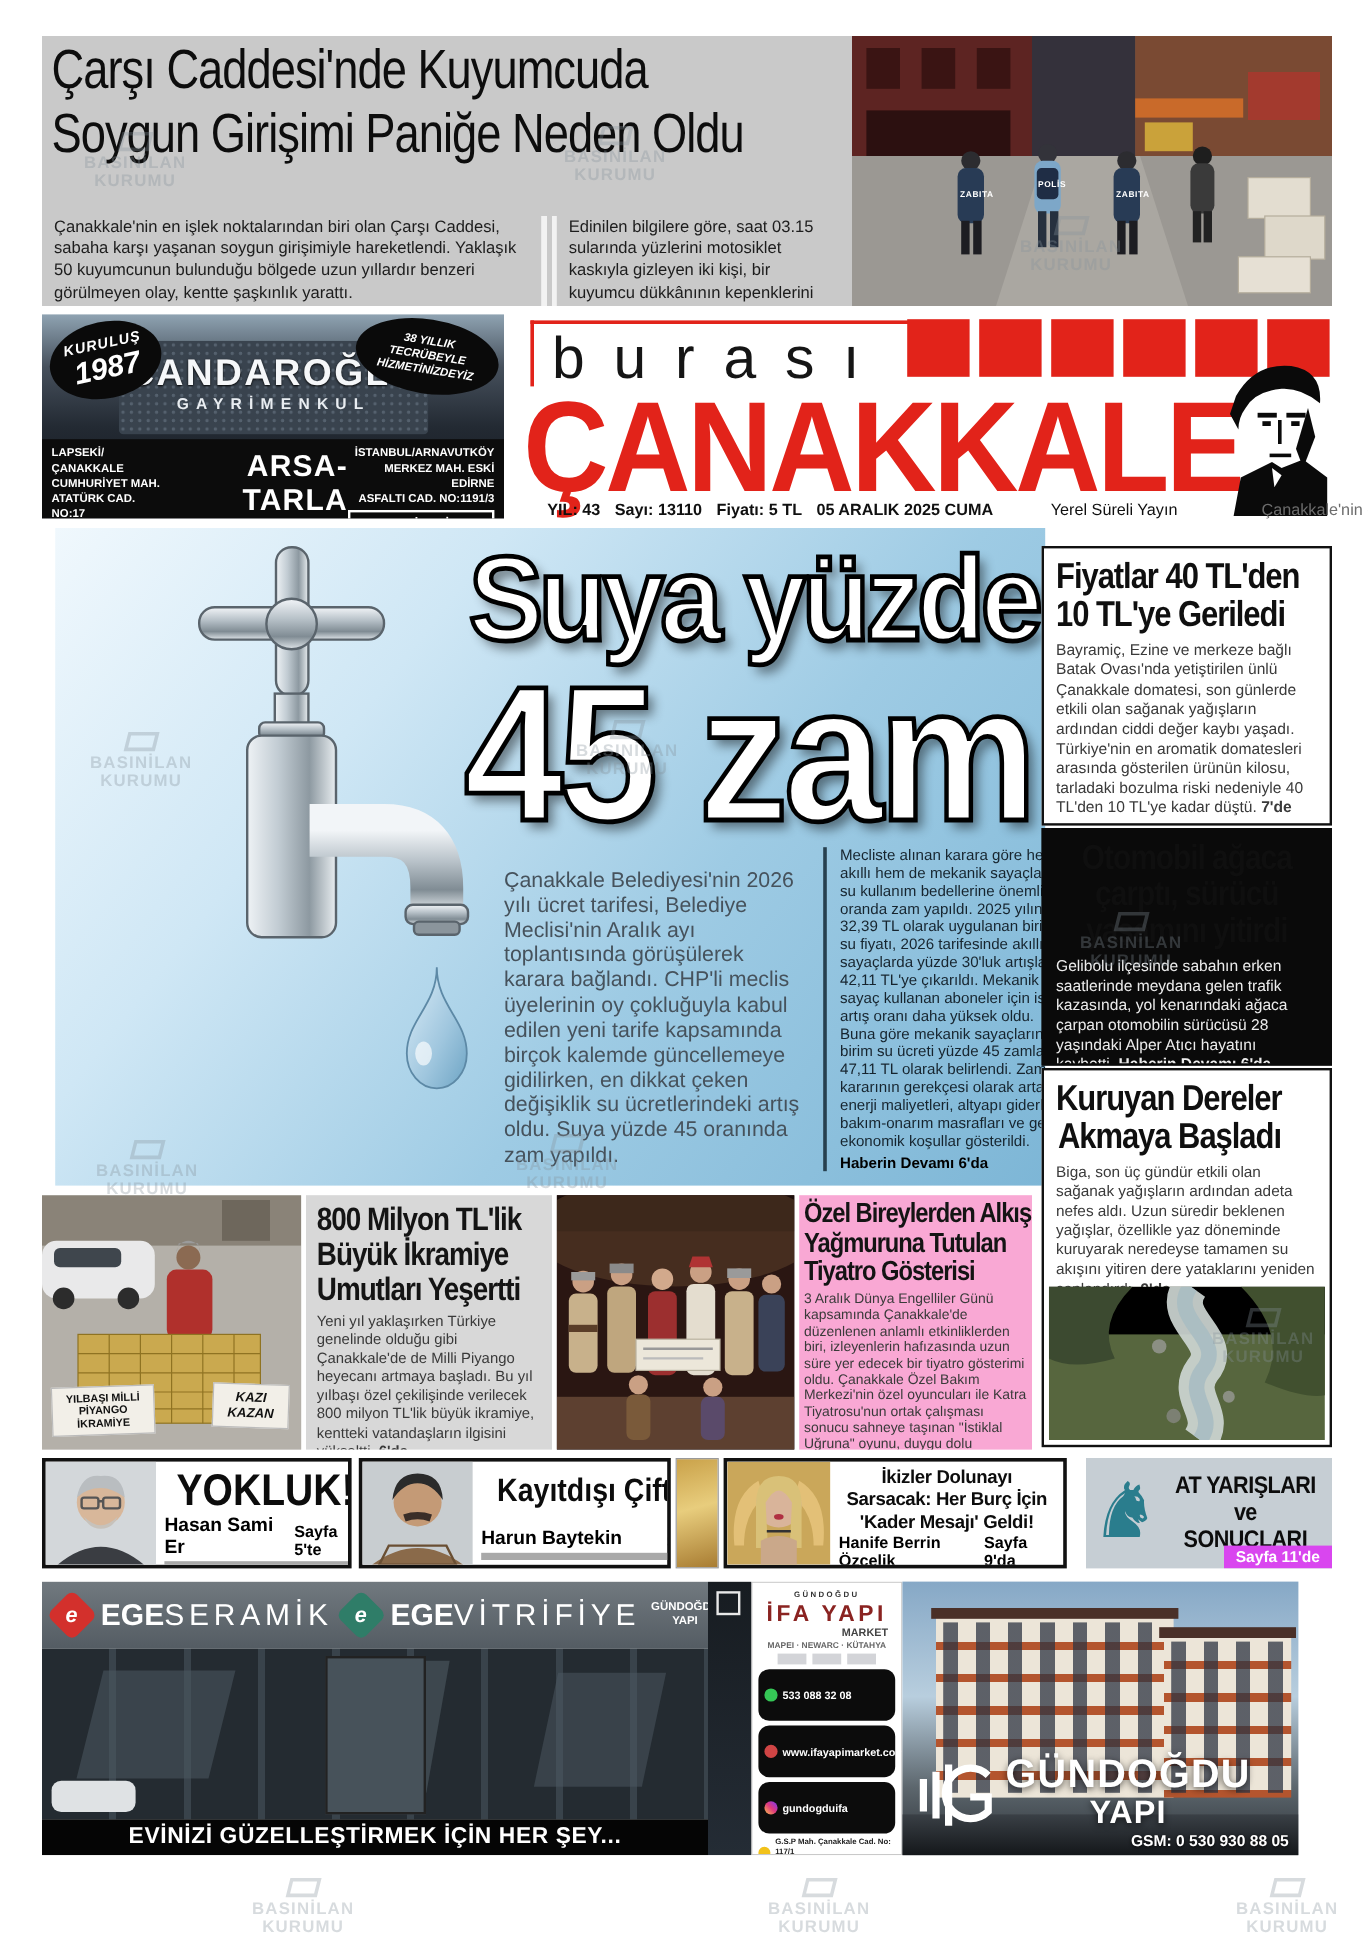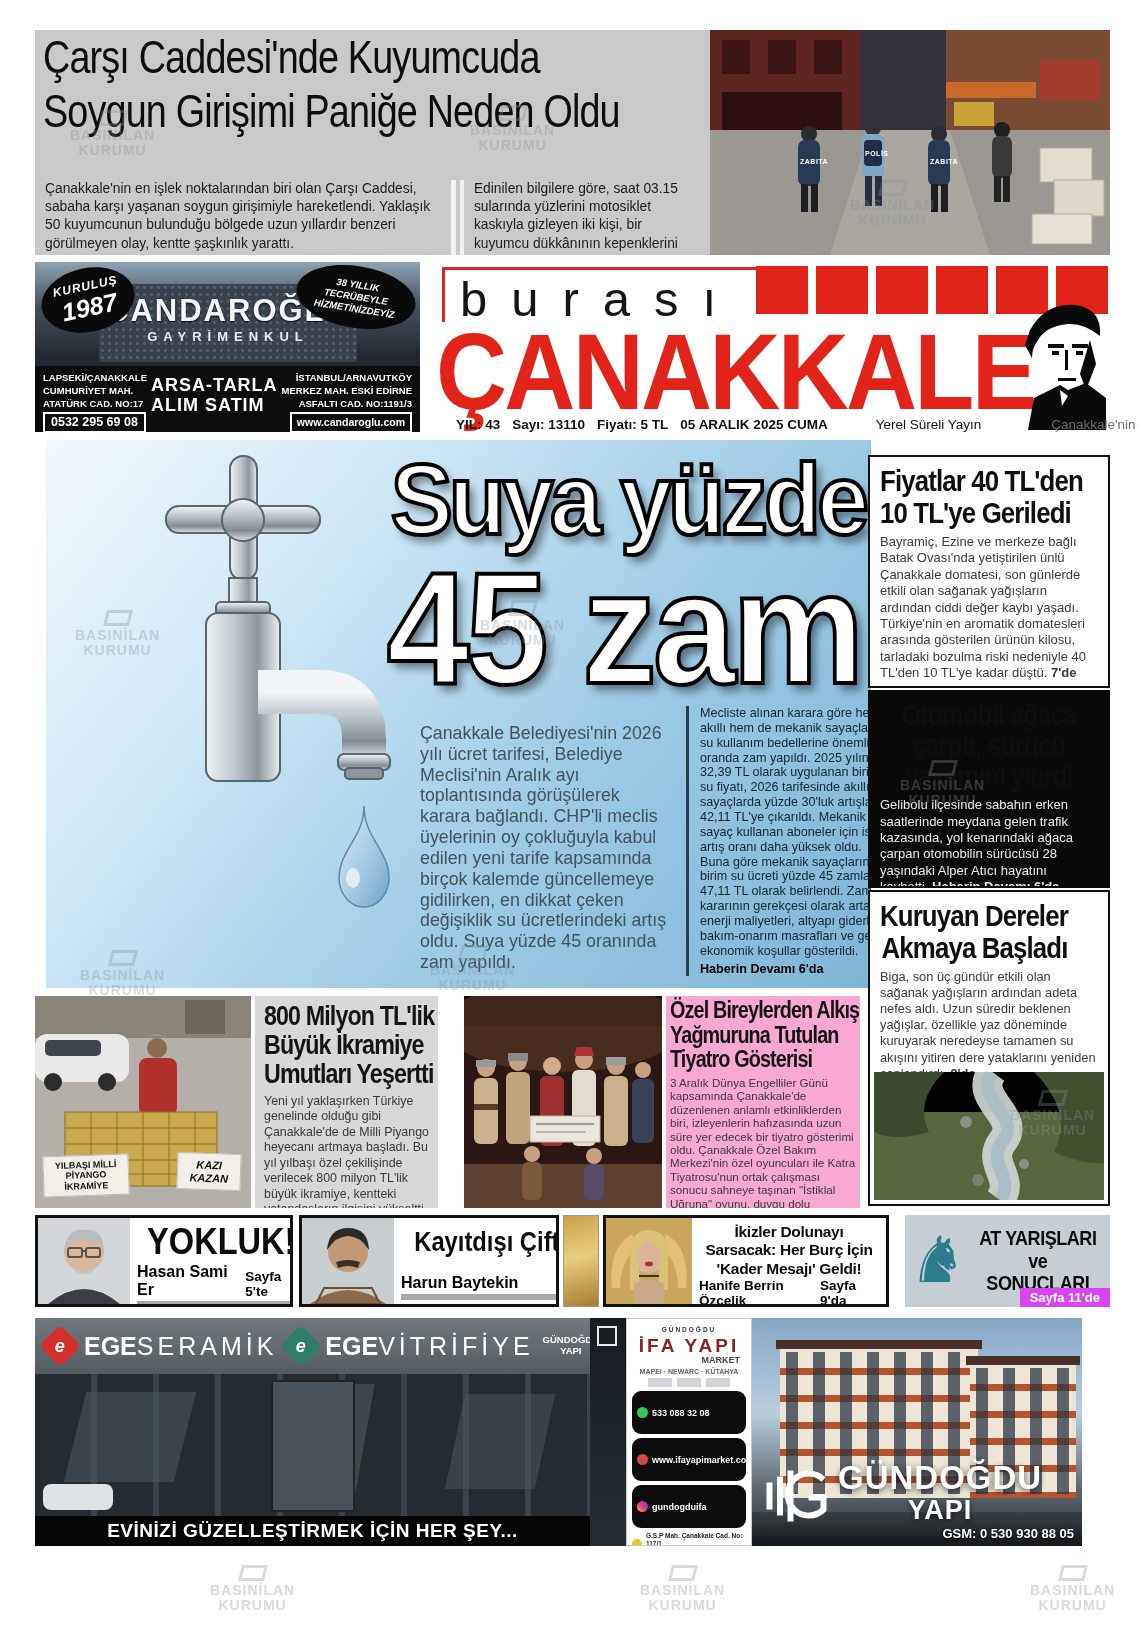--- a/index.html
+++ b/index.html
@@ -40,21 +40,21 @@
          font-size:9.5px; line-height:1.25; }
   .csign { position:absolute; left:64px; top:22px; width:258px; height:78px; border-radius:4px;
            background:#39434e; text-align:center; padding-top:9px;
            background-image:radial-gradient(circle,#55616e 1.2px,transparent 1.7px); background-size:7px 7px; }
   .csign .b1 { font-size:31px; font-weight:bold; letter-spacing:2px; color:#f5f7f9; text-shadow:0 1px 2px #000; }
   .csign .b2 { font-size:13px; font-weight:bold; letter-spacing:6px; color:#e9edf1; }
   .cband { position:absolute; left:0; bottom:0; width:100%; height:66px; background:#0c0c0c;
            display:flex; justify-content:space-between; padding:6px 8px 4px; }
   .ccol { font-size:9.5px; font-weight:bold; line-height:1.35; }
   .cphone { border:2px solid #fff; padding:0 6px; font-size:12.5px; font-weight:bold; display:inline-block; margin-top:2px; }
-  .ccenter { text-align:left; font-size:18px; font-weight:bold; line-height:1.12; padding-top:3px; letter-spacing:1px; }
+  .ccenter { text-align:right; font-size:25px; font-weight:bold; line-height:1.12; padding-top:3px; letter-spacing:1px; }
   .cweb { border:2px solid #fff; padding:1px 5px; font-size:10.5px; font-weight:bold; display:inline-block; margin-top:2px; }
 
   
   #mh { left:430px; top:262px; width:680px; height:172px; }
   .mh-frame { position:absolute; left:12px; top:5px; width:315px; height:55px;
               border-top:3px solid #e2231a; border-left:3px solid #e2231a; }
   .mh-word { position:absolute; left:30px; top:9px; font-size:49px; color:#151515; letter-spacing:24px; }
   .mh-squares { position:absolute; right:2px; top:4px; display:flex; gap:8px; }
   .mh-squares span { width:52px; height:48px; background:#e2231a; }
   .mh-name { position:absolute; left:6px; top:48px; font-size:107px; font-weight:bold; color:#e2231a;
@@ -90,21 +90,21 @@
   #r2 { top:690px; height:198px; background:#0a0a0a; border-color:#0a0a0a; color:#fff; }
   #r2 .rtitle { font-size:29px; text-align:center; }
   #r2 .rtitle div { transform-origin:50% 0; }
   #r2 .rbody { color:#ececec; }
   #r3 { top:890px; height:316px; } #r3 .rtitle { font-size:30px;text-align:right; }
   #r3 .rbody { font-size:12.8px; }
   .rphoto { position:absolute; left:4px; right:4px; bottom:4px; height:128px; overflow:hidden; }
 
   
   #lphoto { left:35px; top:996px; width:216px; height:212px; overflow:hidden; background:#b4b0a9; }
-  #lstory { left:255px; top:996px; width:183px; height:212px; background:#d8d8d8; padding:6px 9px; overflow:hidden; }
+  #lstory { left:255px; top:996px; width:205px; height:212px; background:#d8d8d8; padding:6px 9px; overflow:hidden; }
   .mtitle { font-weight:bold; color:#141414; line-height:1.07; letter-spacing:-1px; }
   .mtitle div { white-space:nowrap; transform:scaleX(.86); transform-origin:0 0; }
   #lstory .mtitle { font-size:27px; }
   .mbody { font-size:12.4px; line-height:1.25; color:#3a3a3a; margin-top:5px; }
   #tphoto { left:464px; top:996px; width:198px; height:212px; overflow:hidden; background:#2a1612; }
   #tstory { left:666px; top:996px; width:194px; height:212px; background:#f9a8d4; padding:2px 0 0 4px; overflow:hidden; }
   #tstory .mtitle { font-size:23px; }
   #tstory .mbody { font-size:11.6px; line-height:1.16; margin-top:4px; }
 
   .signbox { position:absolute; background:#f2efe8; color:#111; font-weight:bold; text-align:center;

